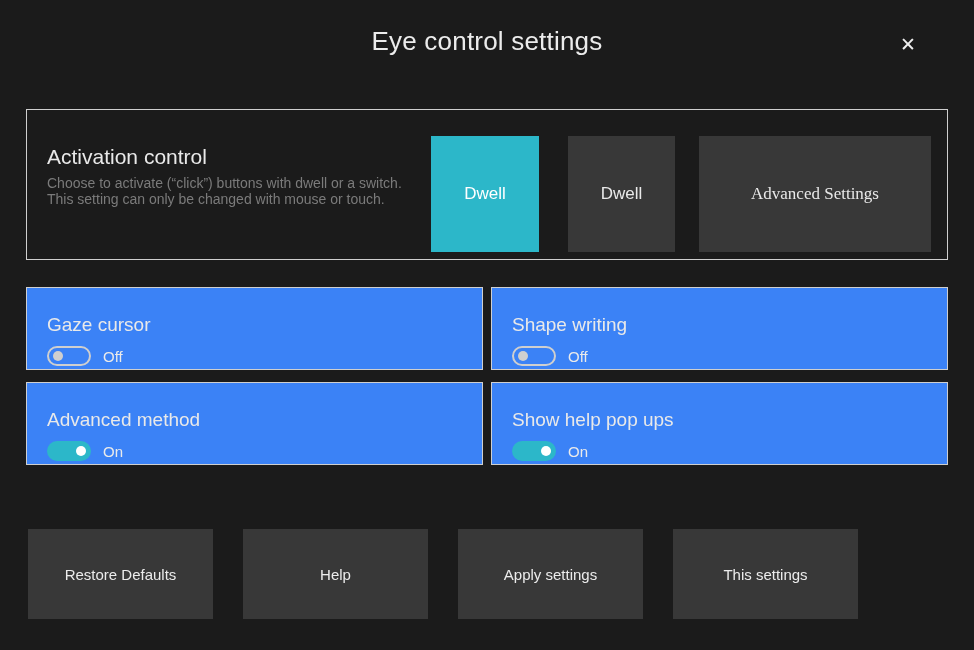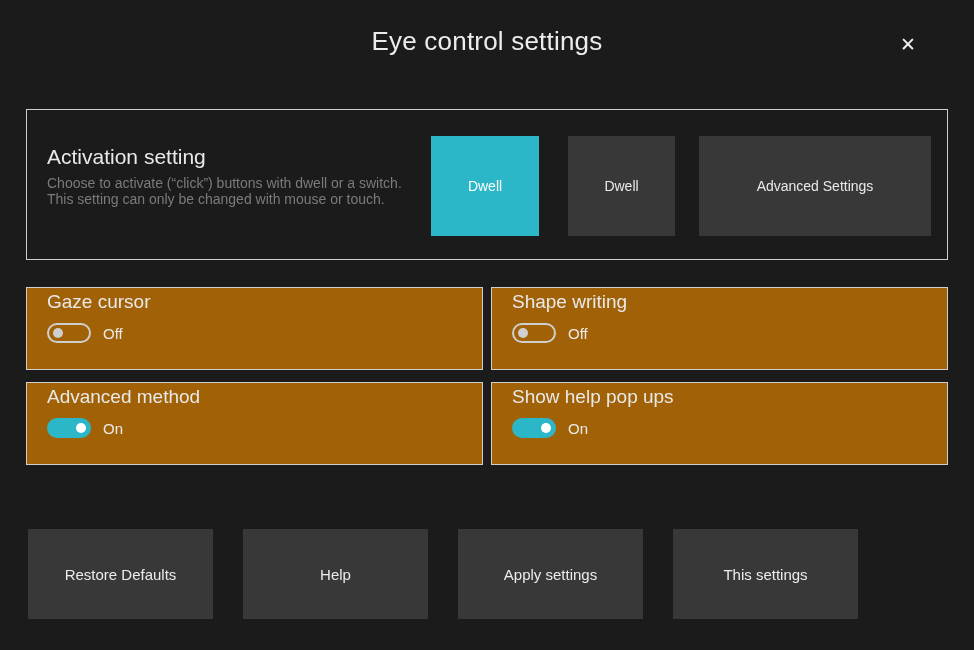--- a/index.html
+++ b/index.html
@@ -38,38 +38,38 @@
   }
   .activation-text { position:absolute; left:20px; top:35px; width:360px; }
   .activation-title {
     font-size:21px; font-weight:400; color:#e9e9e9; margin-bottom:6px;
   }
   .activation-desc {
     font-size:14px; line-height:16px; color:#7b7b7b;
   }
   .activation-options { position:absolute; left:404px; top:26px; height:100px; }
   .option-btn {
-    position:absolute; top:0; height:100px;
+    position:absolute; top:0; height:116px;
     display:flex; align-items:center; justify-content:center;
     background:#383838; border:none;
-    font-size:14px; color:#e9e9e9;
+    font-size:17px; color:#e9e9e9;
     font-family:inherit; cursor:pointer;
   }
   .option-btn.selected { background:#2cb7c9; color:#ffffff; }
   .option-dwell    { left:0px;   width:108px; }
   .option-switch   { left:137px; width:107px; }
-  .option-advanced { left:268px; width:232px; }
+  .option-advanced { left:268px; width:232px;font-family:Liberation Serif, serif; }
 
   
   .card {
     position:absolute;
     width:457px; height:83px;
     border:1px solid #cfcfcf;
-    background:#a16207;
-    padding:3px 20px 0 20px;
+    background:#3b82f6;
+    padding:26px 20px 0 20px;
   }
   .card-gaze   { left:26px;  top:287px; }
   .card-shape  { left:491px; top:287px; }
   .card-mouse  { left:26px;  top:382px; }
   .card-help   { left:491px; top:382px; }
   .card-title { font-size:19px; font-weight:400; color:#e9e9e9; }
   .toggle-row { display:flex; align-items:center; margin-top:10px; }
   .toggle {
     position:relative; width:44px; height:20px; border-radius:10px;
     cursor:pointer; flex:0 0 auto;
@@ -104,21 +104,21 @@
 
 <div class="window">
 
   <div class="titlebar-title">Eye control settings</div>
   <button class="close-btn">
     <span>✕</span>
   </button>
 
   <div class="activation-panel">
     <div class="activation-text">
-      <div class="activation-title">Activation setting</div>
+      <div class="activation-title">Activation control</div>
       <div class="activation-desc">Choose to activate (“click”) buttons with dwell or a switch. This setting can only be changed with mouse or touch.</div>
     </div>
     <div class="activation-options">
       <button class="option-btn option-dwell selected">Dwell</button>
       <button class="option-btn option-switch">Dwell</button>
       <button class="option-btn option-advanced">Advanced Settings</button>
     </div>
   </div>
 
   <div class="card card-gaze">

